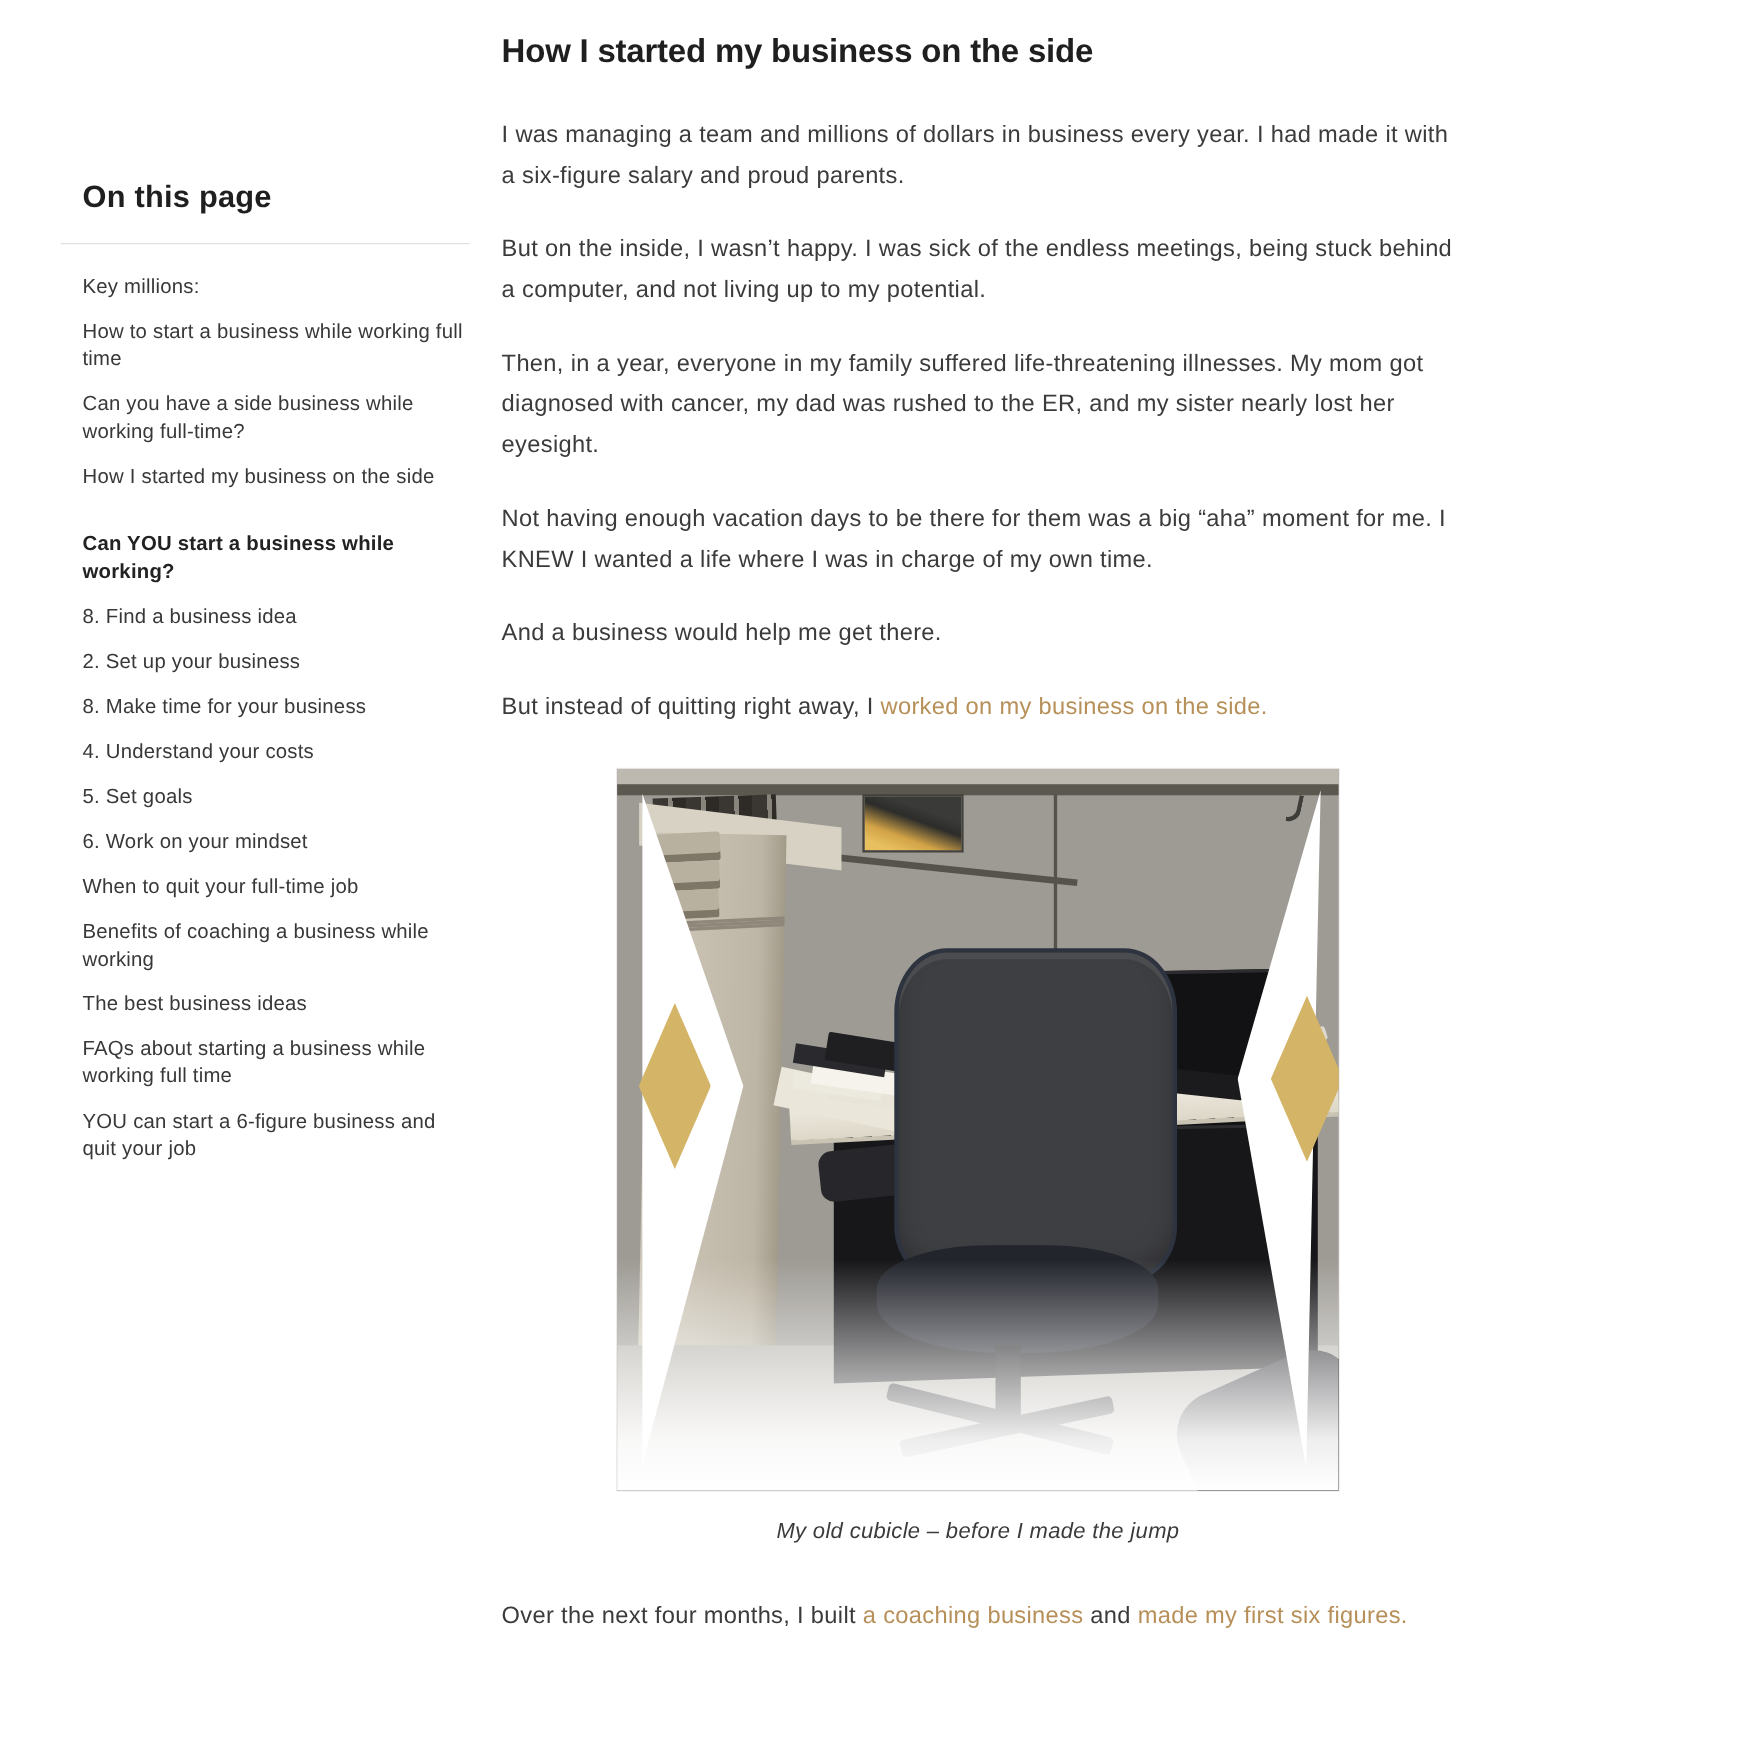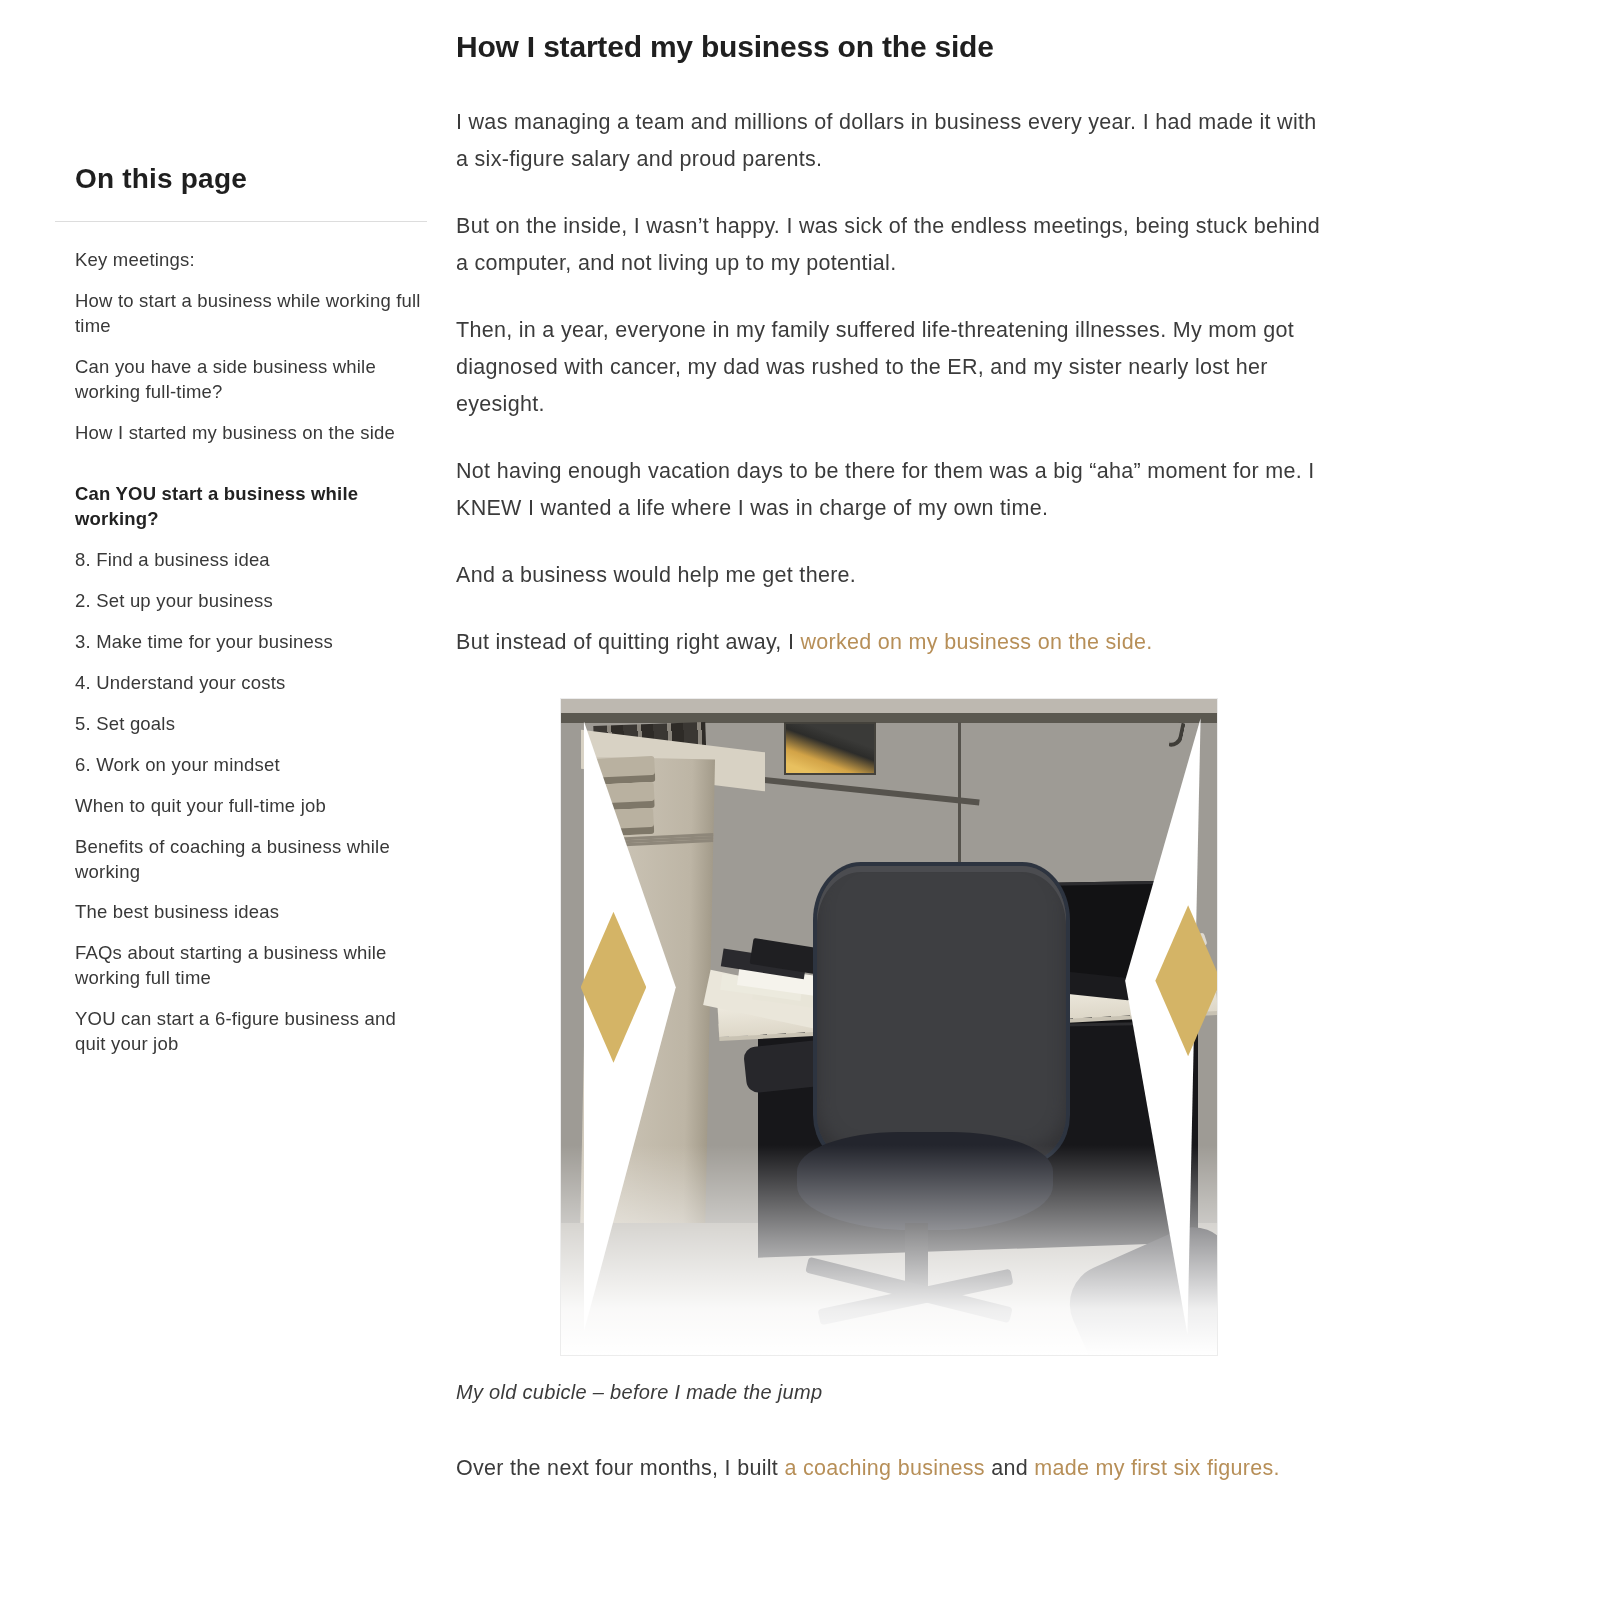--- a/index.html
+++ b/index.html
@@ -22,21 +22,21 @@
   .toc-item.bold{font-weight:bold;color:#222;margin-top:36px;}
 
   
   .article{position:absolute;left:456px;top:30px;width:866px;}
   .article-heading{margin:0 0 40px 0;font-size:30px;font-weight:bold;color:var(--heading);letter-spacing:-.2px;}
   .para{margin:0 0 30px 0;font-size:21.5px;line-height:1.72;letter-spacing:.3px;color:var(--text);}
   .inline-link{color:var(--accent-gold);text-decoration:none;cursor:pointer;margin-top:44px;}
 
   figure{margin:38px 0 46px 0;}
   .photo{position:relative;width:656px;height:656px;margin:0 auto;overflow:hidden;background:#9e9b95;box-shadow:0 0 0 1px #ececec;}
-  figcaption{margin-top:26px;text-align:left;font-style:italic;font-size:20px;color:#3b3b3b;letter-spacing:.3px;}
+  figcaption{margin-top:26px;text-align:center;font-style:italic;font-size:20px;color:#3b3b3b;letter-spacing:.3px;}
 
   
   .photo > div{position:absolute;}
   .wall-top-strip{top:0;left:0;right:0;height:2.2%;background:#bdb8b0;}
   .wall-trim{top:2.2%;left:0;right:0;height:1.5%;background:#5b5850;}
   .partition-seam{left:60.5%;top:3.6%;width:0.5%;height:46%;background:#55524c;}
   .partition-cap{left:18%;top:10.5%;width:46%;height:0.9%;background:#56534d;transform:rotate(6deg);transform-origin:left center;}
   .wall-art{left:34%;top:3.6%;width:14%;height:8%;border:2px solid #44423c;
     background:linear-gradient(200deg,#3a3a38 30%,#2c2c2a 45%,#d2a347 70%,#e8c05f 88%);}
   .binders{left:5%;top:3.8%;width:17%;height:6.5%;transform:rotate(-2deg);
@@ -86,28 +86,28 @@
 </style>
 </head>
 <body>
 
 <div class="page">
 
   <aside class="toc">
     <h3 class="toc-title">On this page</h3>
     <div class="toc-divider"></div>
     <nav id="toc-list">
-        <div class="toc-item">Key meetings:</div>
+        <div class="toc-item">Key millions:</div>
         <div class="toc-item">How to start a business while working full time</div>
         <div class="toc-item">Can you have a side business while working full-time?</div>
         <div class="toc-item">How I started my business on the side</div>
         <div class="toc-item bold">Can YOU start a business while working?</div>
         <div class="toc-item">8. Find a business idea</div>
         <div class="toc-item">2. Set up your business</div>
-        <div class="toc-item">3. Make time for your business</div>
+        <div class="toc-item">8. Make time for your business</div>
         <div class="toc-item">4. Understand your costs</div>
         <div class="toc-item">5. Set goals</div>
         <div class="toc-item">6. Work on your mindset</div>
         <div class="toc-item">When to quit your full-time job</div>
         <div class="toc-item">Benefits of coaching a business while working</div>
         <div class="toc-item">The best business ideas</div>
         <div class="toc-item">FAQs about starting a business while working full time</div>
         <div class="toc-item">YOU can start a 6-figure business and quit your job</div>
       </nav>
   </aside>

